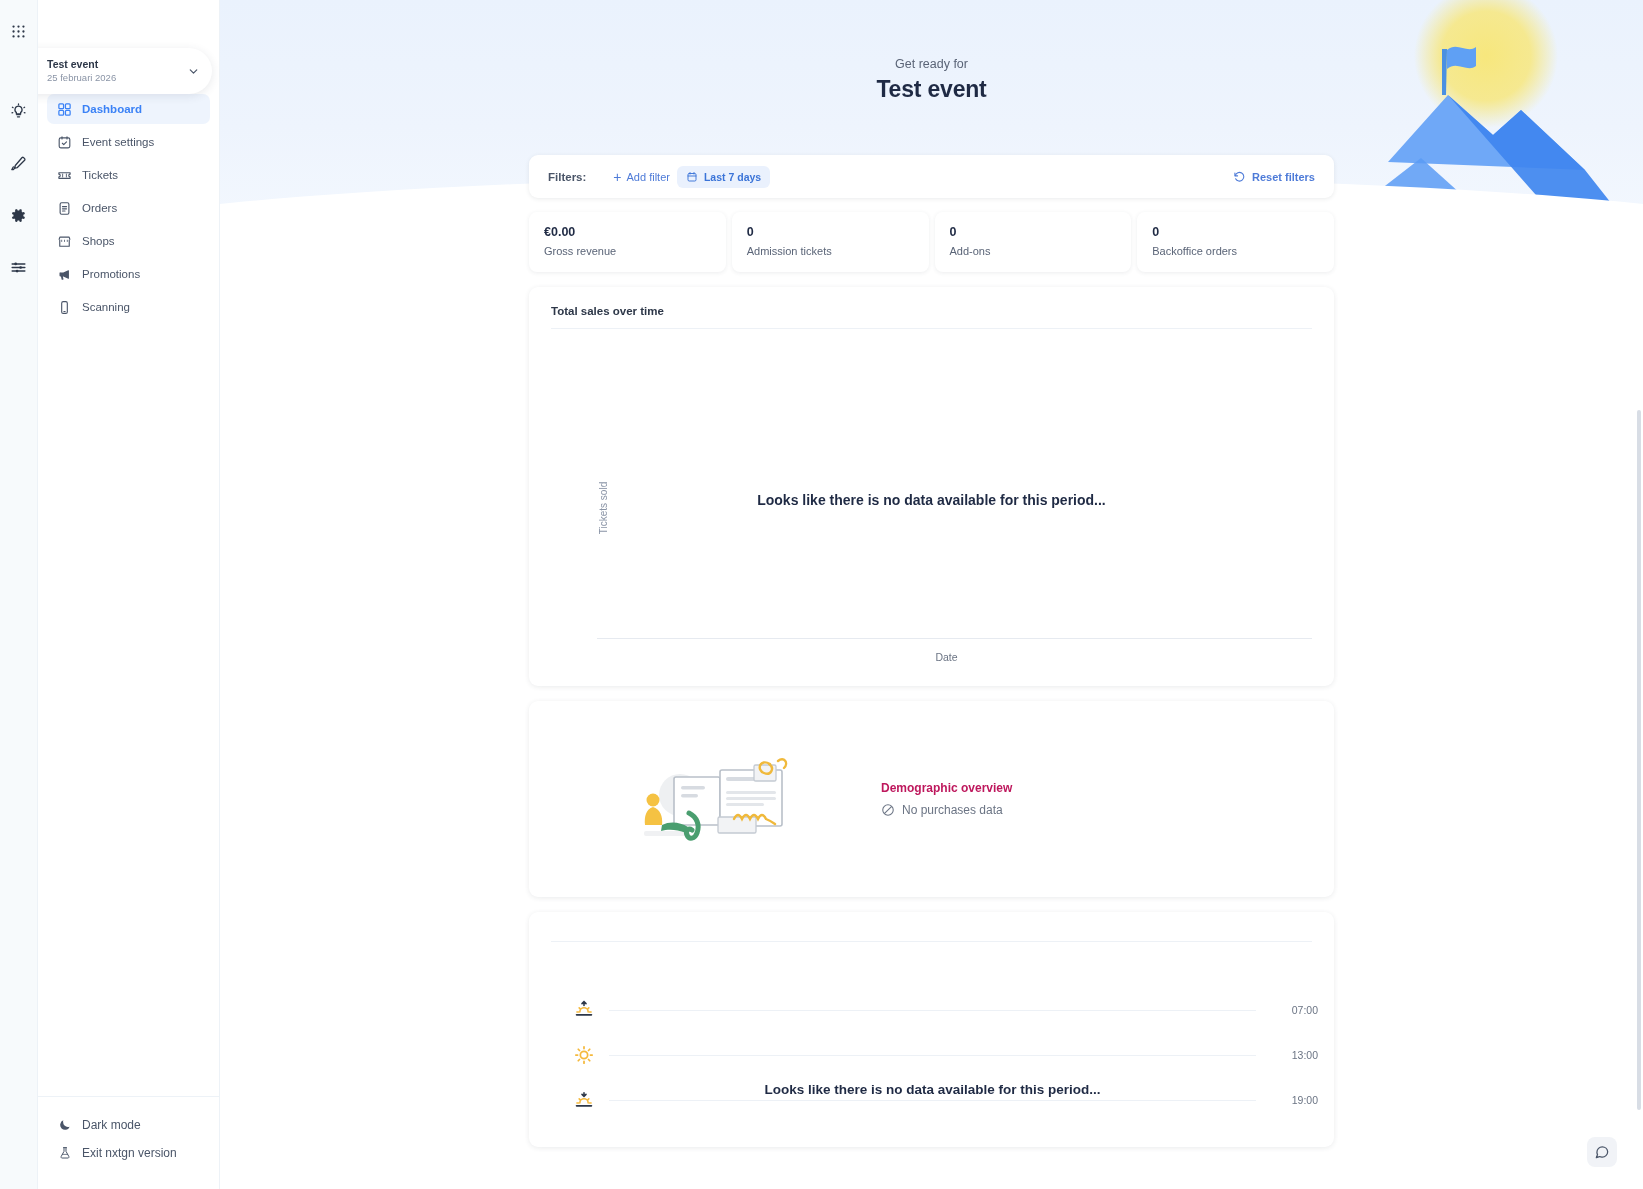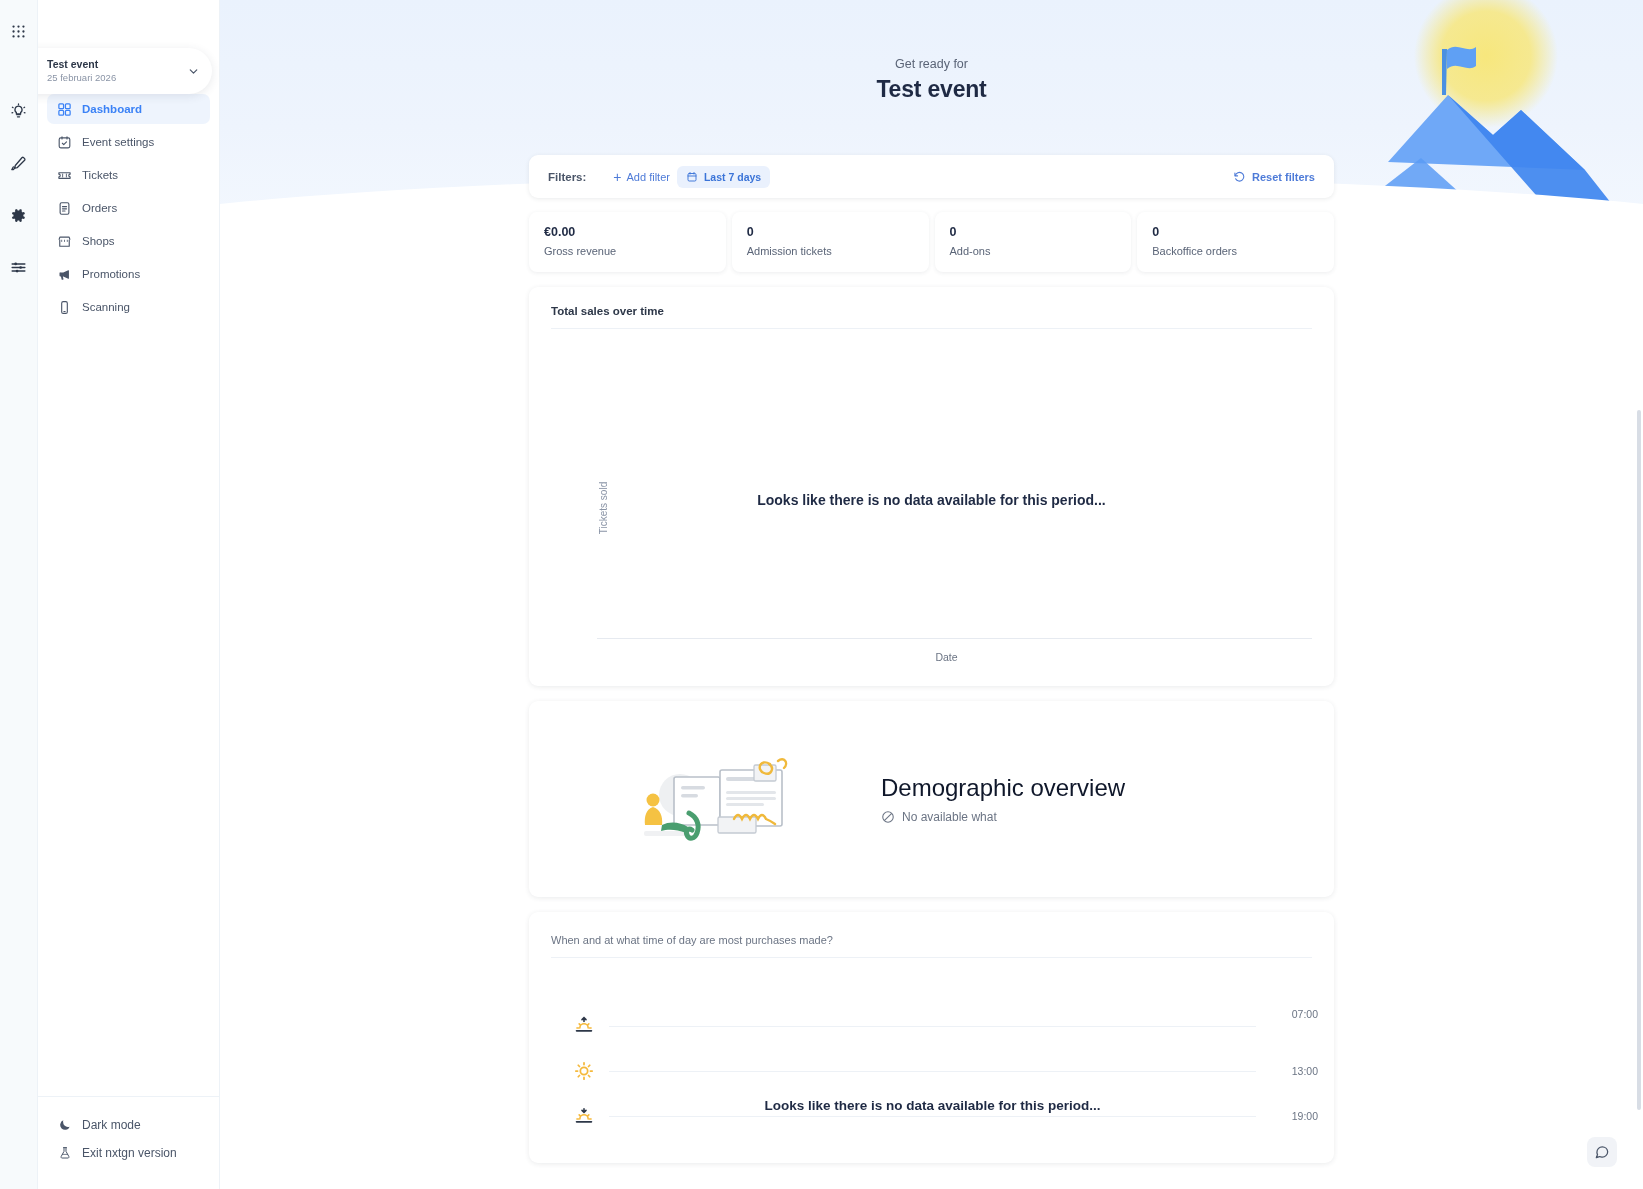--- a/index.html
+++ b/index.html
@@ -195,21 +195,21 @@
     text-align: center; font-size: 10.5px; color: #6b7484;
   }
 
   
   .demo-body {
     height: 196px; display: flex; align-items: center;
     padding: 0 22px;
   }
   .demo-art { width: 180px; height: 120px; margin-left: 75px; flex: 0 0 180px; }
   .demo-txt { margin-left: 75px; }
-  .demo-title { font-size: 24px; font-weight: 400; color: #0f172a; }
+  .demo-title { font-size: 12px; font-weight: 700; color: #be185d; }
   .demo-nodata {
     display: flex; align-items: center; gap: 7px;
     font-size: 12px; color: #6b7484; margin-top: 8px;
   }
   .demo-nodata svg { width: 14px; height: 14px; }
 
   
   .buy-body { height: 205px; position: relative; }
   .buy-grid { position: absolute; left: 80px; right: 78px; top: 24px; bottom: 0; }
   .grid-row {
@@ -501,37 +501,36 @@
             <path d="M36 86 c8 -4 18 -3 26 2 l-2 6 c-10 -4 -18 -4 -25 -2z" fill="#4a9e6f"></path>
             <path d="M63 74 c8 4 11 12 8 20 c-2 6 -8 7 -10 2 c-2 -5 2 -7 5 -5" fill="none" stroke="#4a9e6f" stroke-width="5" stroke-linecap="round"></path>
           </svg>
           <div class="demo-txt">
             <div class="demo-title">Demographic overview</div>
             <div class="demo-nodata">
               <svg viewBox="0 0 24 24" fill="none" stroke="currentColor" stroke-width="1.8">
                   <circle cx="12" cy="12" r="9"></circle>
                   <path d="M5.6 18.4 18.4 5.6"></path>
                 </svg>
-              <span>No available what</span>
+              <span>No purchases data</span>
             </div>
           </div>
         </div>
       </div>
 
       <div class="card">
         <div class="card-head">
-          <div class="card-sub">When and at what time of day are most purchases made?</div>
         </div>
         <div class="divider"></div>
         <div class="buy-body">
           <div class="buy-grid">
             <div class="grid-row" style="top:44px"></div>
             <div class="grid-row" style="top:89px"></div>
             <div class="grid-row" style="top:134px"></div>
-            <div class="time-lab" style="top:32px">07:00</div>
+            <div class="time-lab" style="top:44px">07:00</div>
             <div class="time-lab" style="top:89px">13:00</div>
             <div class="time-lab" style="top:134px">19:00</div>
           </div>
 
           <svg class="buy-ico" style="top:67px" viewBox="0 0 24 24">
             <g fill="none" stroke="#f5b93c" stroke-width="1.9" stroke-linecap="round">
               <path d="M7 15.5a5 5 0 0 1 10 0"></path>
                 <path d="M3.5 15.5h2M18.5 15.5h2M6.2 10.6l1.3 1.3M17.8 10.6l-1.3 1.3"></path>
             </g>
             <g fill="none" stroke="#2d3748" stroke-width="1.9" stroke-linecap="round">

